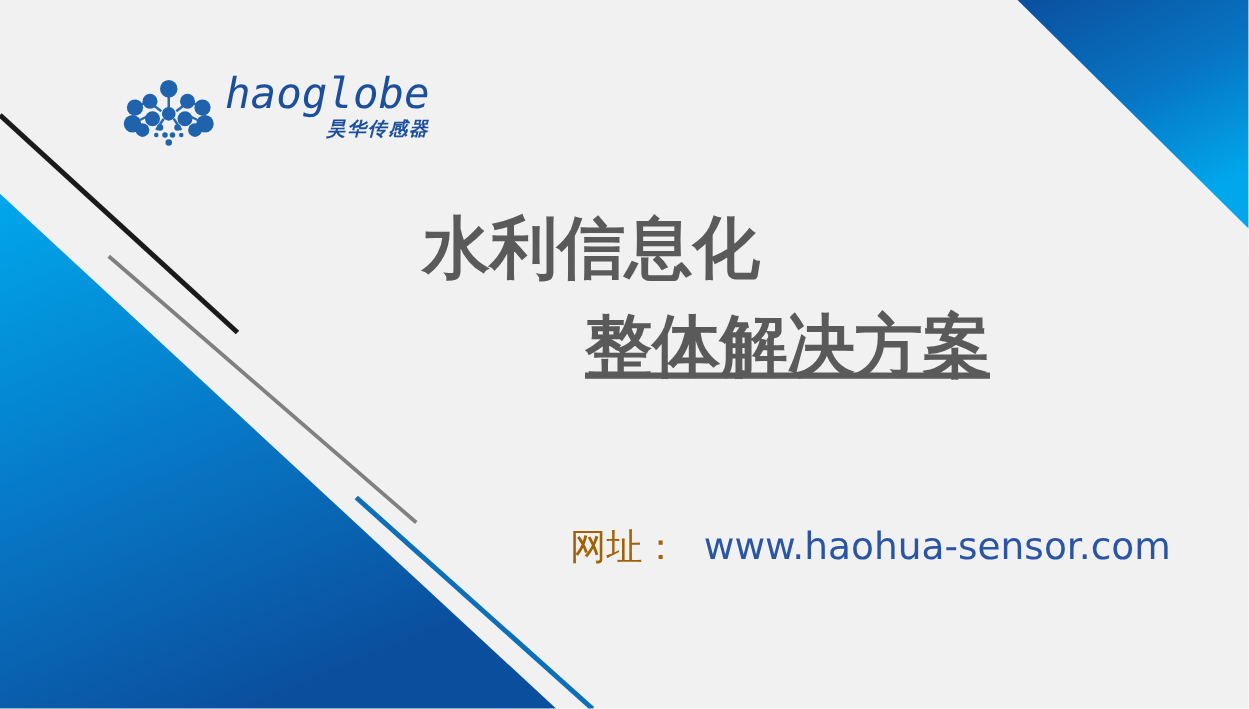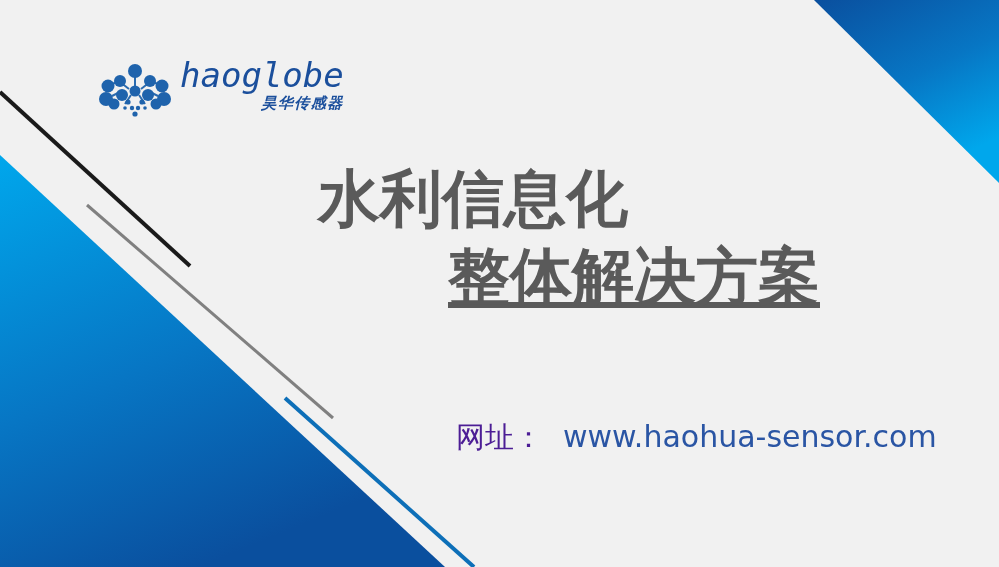--- a/index.html
+++ b/index.html
@@ -71,42 +71,43 @@
   .title-block {
     position: absolute;
     left: 0;
     top: 160px;
     width: 999px;
     pointer-events: none;
   }
   .title-line {
     font-family: "DejaVu Sans", "Liberation Sans", sans-serif;
     font-weight: bold;
-    font-size: 62px;
+    font-size: 54px;
     line-height: 78px;
     color: #5a5a5a;
     white-space: nowrap;
+    margin-left: 20px;
   }
   .title-line-1 { padding-left: 318px; }
   .title-line-2 { padding-left: 448px; text-decoration: underline; }
 
   
   .url-block {
     position: absolute;
     left: 456px;
     top: 420px;
     display: flex;
     align-items: baseline;
     white-space: nowrap;
   }
   .url-label {
     font-family: "DejaVu Sans", "Liberation Sans", sans-serif;
     font-size: 29px;
     line-height: 34px;
-    color: #4c1d95;
+    color: #a16207;
   }
   .url-value {
     font-family: "DejaVu Sans", "Liberation Sans", sans-serif;
     font-size: 30px;
     line-height: 34px;
     color: #2a55a4;
     margin-left: 20px;
   }
 </style>
 </head>

